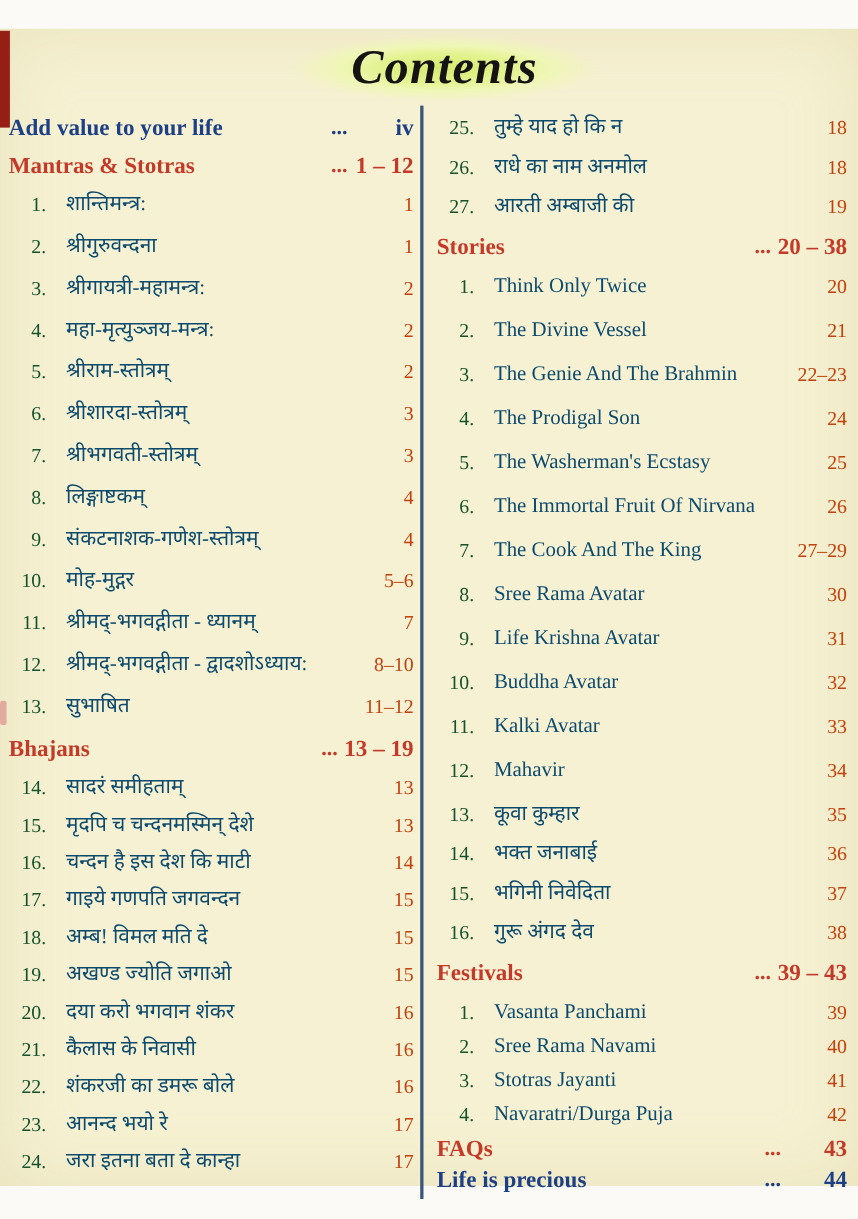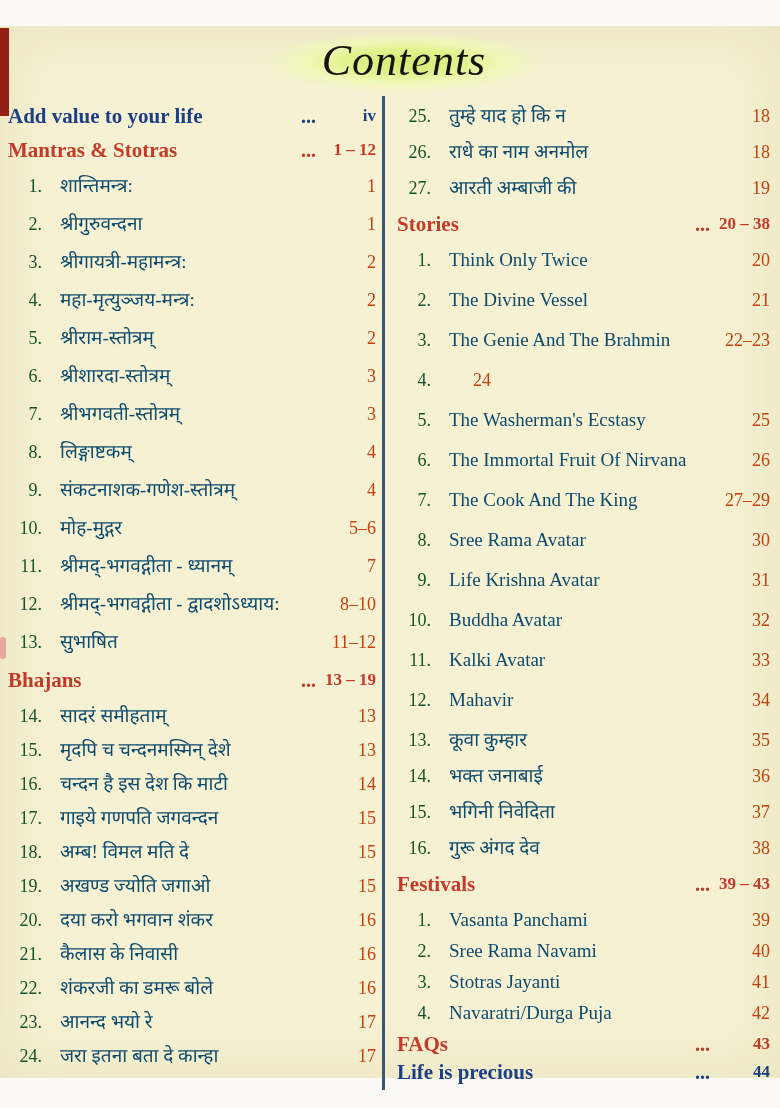--- a/index.html
+++ b/index.html
@@ -28,21 +28,21 @@
   .ellipse{
     position:absolute;left:50%;top:50%;
     transform:translate(calc(-50% + 14px),-50%);
     width:280px;height:60px;border-radius:50%;
     background:radial-gradient(50% 50% at 50% 50%,
       var(--ellipse-green,#d6ea70) 0%, #e4f392 45%, #eff7b6 68%, rgba(246,241,210,0) 100%);
   }
   h1.title{
     position:absolute;left:50%;top:50%;
     transform:translate(calc(-50% + 14px),-52%);
-    margin:0;font-style:italic;font-weight:400;
+    margin:0;font-style:italic;font-weight:700;
     font-size:44px;letter-spacing:1px;color:#151412;
     font-family:"Liberation Serif","DejaVu Serif",serif;
   }
   .columns{
     position:absolute;left:0;top:96px;width:780px;height:994px;
     display:flex;align-items:stretch;
   }
   .col{box-sizing:border-box;}
   .col-left{width:382px;padding:6px 6px 0 8px;}
   .divider{width:3px;background:var(--divider-blue,#3a5778);}
@@ -55,21 +55,21 @@
 
   .num{flex:none;width:34px;text-align:right;font-size:18px;color:#14532d;}
   .e-title{flex:1;padding-left:18px;font-size:19px;color:#0c4a6e;overflow:hidden;}
   .e-title.hi{font-size:19px;}
   .pg{flex:none;min-width:60px;text-align:right;font-size:18px;color:#c2410c;}
 
   .heading{font-weight:bold;}
   .h-label{font-size:21px;font-weight:bold;}
   .fill{flex:1;}
   .dots{font-size:20px;font-weight:bold;margin-right:6px;}
-  .h-pages{min-width:54px;text-align:right;font-size:17px;font-weight:bold;}
+  .h-pages{min-width:54px;text-align:right;font-size:21px;font-weight:bold;}
   .heading.red .h-label,.heading.red .dots,.heading.red .h-pages{color:var(--heading-red,#c43a28);}
   .heading.blue .h-label,.heading.blue .dots,.heading.blue .h-pages{color:var(--heading-blue,#1d3f85);}
 </style>
 </head>
 <body>
 
 <div class="stage">
   <div class="sheet"></div>
   <div class="red-strip"></div>
   <div class="pink-mark"></div>
@@ -253,20 +253,21 @@
           <span class="e-title en">The Divine Vessel</span>
           <span class="pg">21</span>
         </div>
         <div class="row entry sp-12">
           <span class="num">3.</span>
           <span class="e-title en">The Genie And The Brahmin</span>
           <span class="pg">22–23</span>
         </div>
         <div class="row entry sp-12">
           <span class="num">4.</span>
+          <span class="e-title en">The Prodigal Son</span>
           <span class="pg">24</span>
         </div>
         <div class="row entry sp-12">
           <span class="num">5.</span>
           <span class="e-title en">The Washerman's Ecstasy</span>
           <span class="pg">25</span>
         </div>
         <div class="row entry sp-12">
           <span class="num">6.</span>
           <span class="e-title en">The Immortal Fruit Of Nirvana</span>

